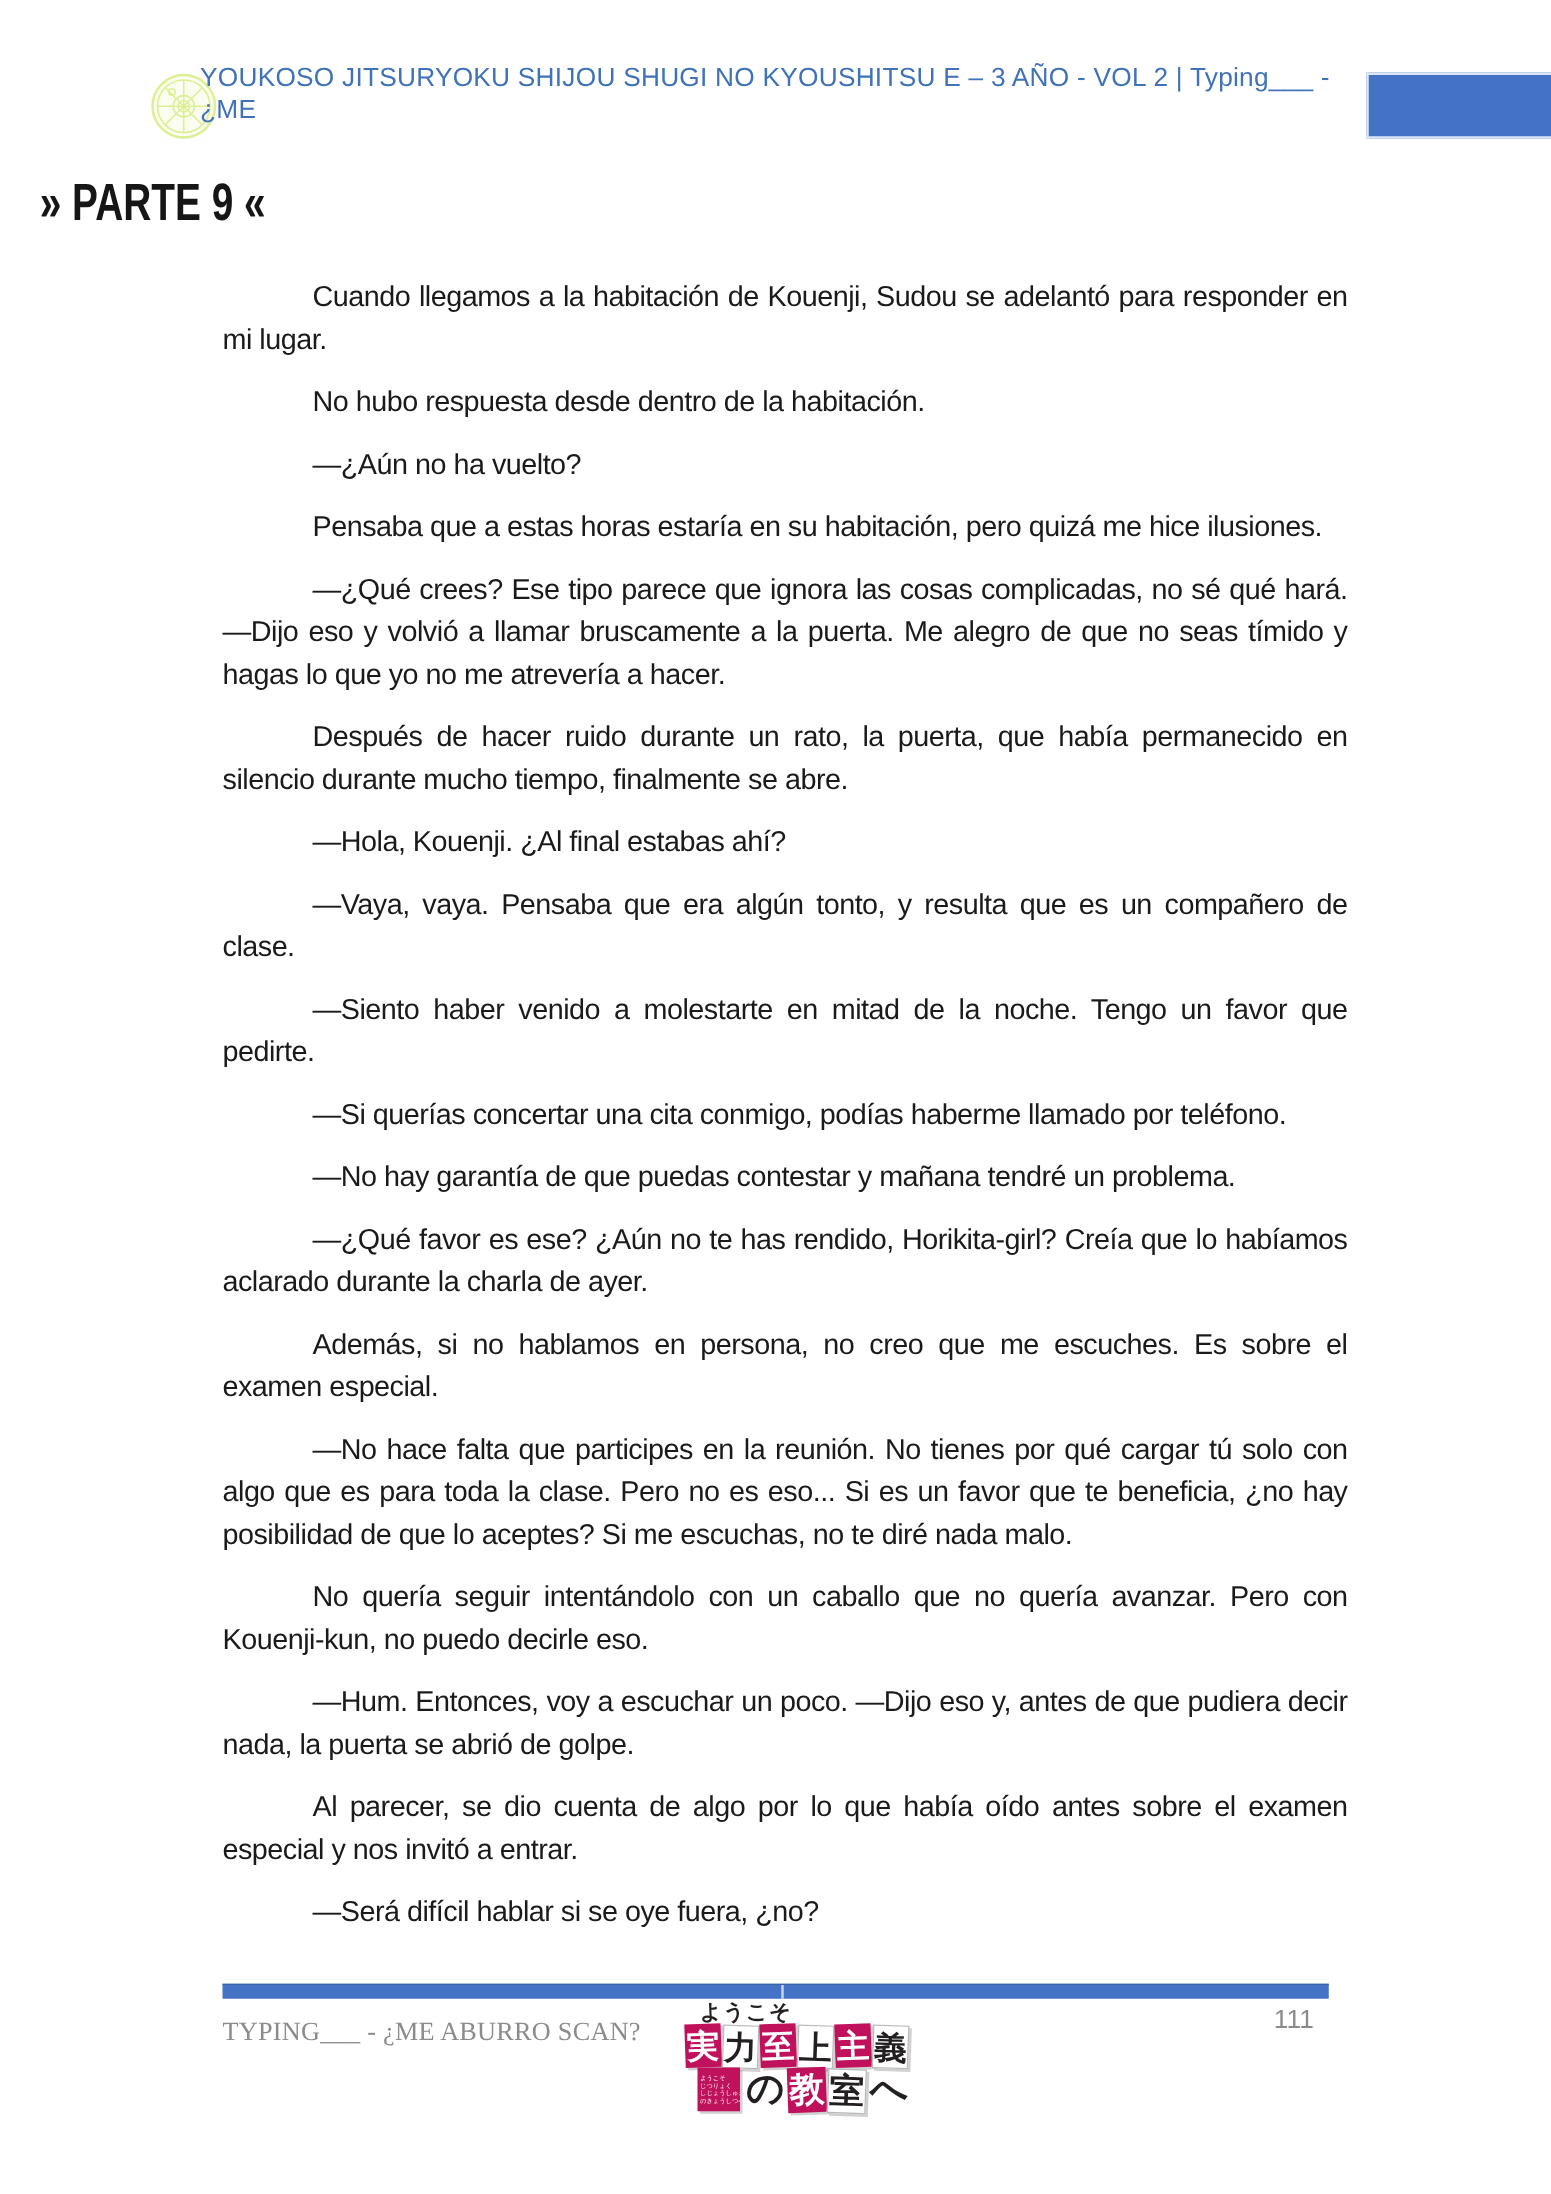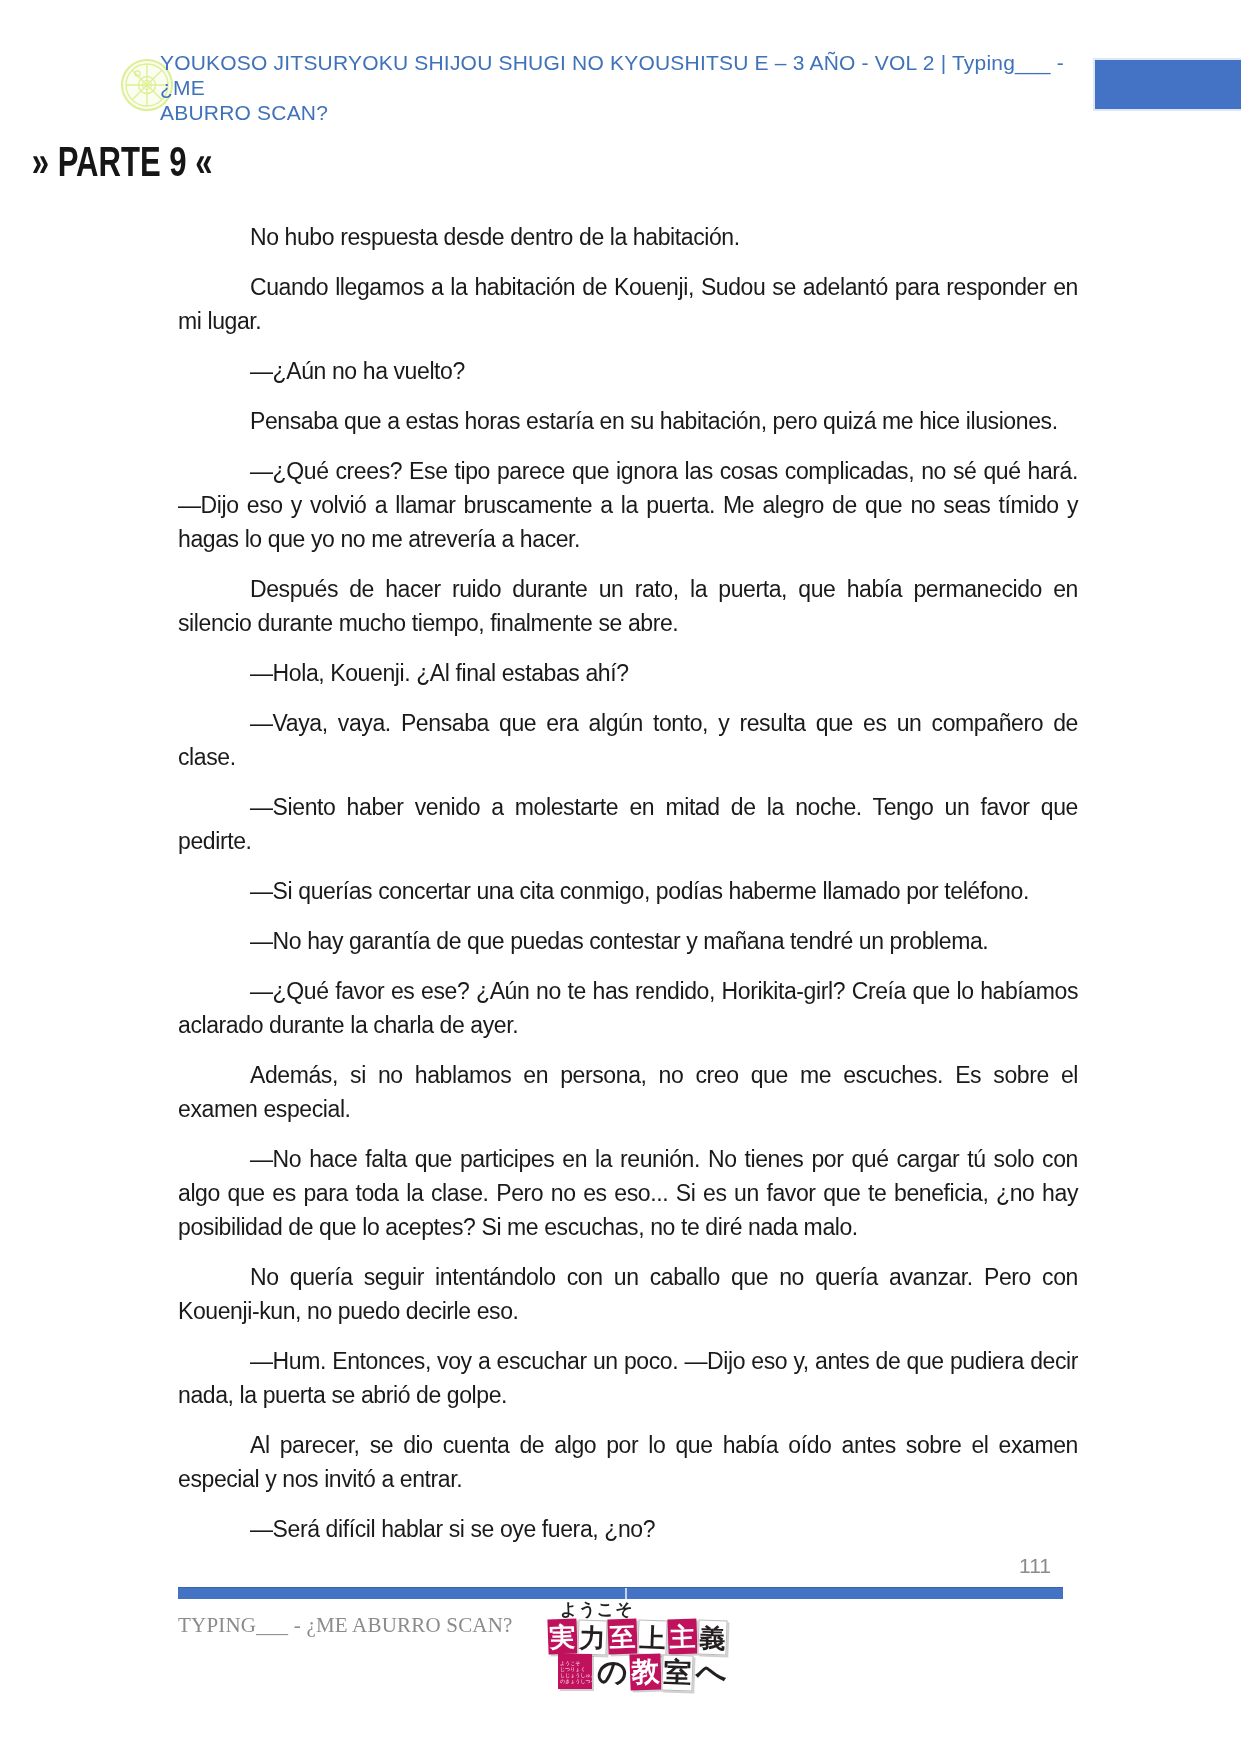--- a/index.html
+++ b/index.html
@@ -65,21 +65,21 @@
   }
   .bar-divider {
     position:absolute; left:447px; top:0; width:2px; height:100%;
     background:#c3d4ef;
   }
   .footer-left {
     position:absolute; left:178px; top:1613px;
     color:#8b8b8b; font-size:21px; letter-spacing:0.2px;font-family:Liberation Serif, serif;
   }
   .footer-page {
-    position:absolute; top:1554px; right:190px;
+    position:absolute; top:1604px; right:190px;
     color:#8b8b8b; font-size:21px;
   }
 
   
   .cote-logo { position:absolute; left:548px; top:1598px; width:200px; height:100px; }
   .cote-top {
     position:absolute; left:12px; top:0;
     font-weight:bold; font-size:17px; color:#231f20; letter-spacing:1px;
   }
   .cote-main { position:absolute; left:0; top:21px; display:flex; }
@@ -124,32 +124,31 @@
       <line x1="27" y1="6" x2="27" y2="48"></line>
       <line x1="6" y1="27" x2="48" y2="27"></line>
       <line x1="12.2" y1="12.2" x2="41.8" y2="41.8"></line>
       <line x1="41.8" y1="12.2" x2="12.2" y2="41.8"></line>
     </g>
     <circle cx="17.5" cy="15.5" r="2.6" fill="none" stroke="#dcef92" stroke-width="1.2"></circle>
   </svg>
 
   <div class="header-text">
     <div>YOUKOSO JITSURYOKU SHIJOU SHUGI NO KYOUSHITSU E – 3 AÑO - VOL 2 | Typing___ - ¿ME</div>
-    <div>ABURRO SCAN?</div>
   </div>
 
   <div class="corner-rect"></div>
 
   <h1 class="title">
     <span class="title-inner">» PARTE 9 «</span>
   </h1>
 
   <main class="body-text">
+    <p>Cuando llegamos a la habitación de Kouenji, Sudou se adelantó para responder en mi lugar.</p>
     <p>No hubo respuesta desde dentro de la habitación.</p>
-    <p>Cuando llegamos a la habitación de Kouenji, Sudou se adelantó para responder en mi lugar.</p>
     <p>—¿Aún no ha vuelto?</p>
     <p>Pensaba que a estas horas estaría en su habitación, pero quizá me hice ilusiones.</p>
     <p>—¿Qué crees? Ese tipo parece que ignora las cosas complicadas, no sé qué hará. —Dijo eso y volvió a llamar bruscamente a la puerta. Me alegro de que no seas tímido y hagas lo que yo no me atrevería a hacer.</p>
     <p>Después de hacer ruido durante un rato, la puerta, que había permanecido en silencio durante mucho tiempo, finalmente se abre.</p>
     <p>—Hola, Kouenji. ¿Al final estabas ahí?</p>
     <p>—Vaya, vaya. Pensaba que era algún tonto, y resulta que es un compañero de clase.</p>
     <p>—Siento haber venido a molestarte en mitad de la noche. Tengo un favor que pedirte.</p>
     <p>—Si querías concertar una cita conmigo, podías haberme llamado por teléfono.</p>
     <p>—No hay garantía de que puedas contestar y mañana tendré un problema.</p>
     <p>—¿Qué favor es ese? ¿Aún no te has rendido, Horikita-girl? Creía que lo habíamos aclarado durante la charla de ayer.</p>

